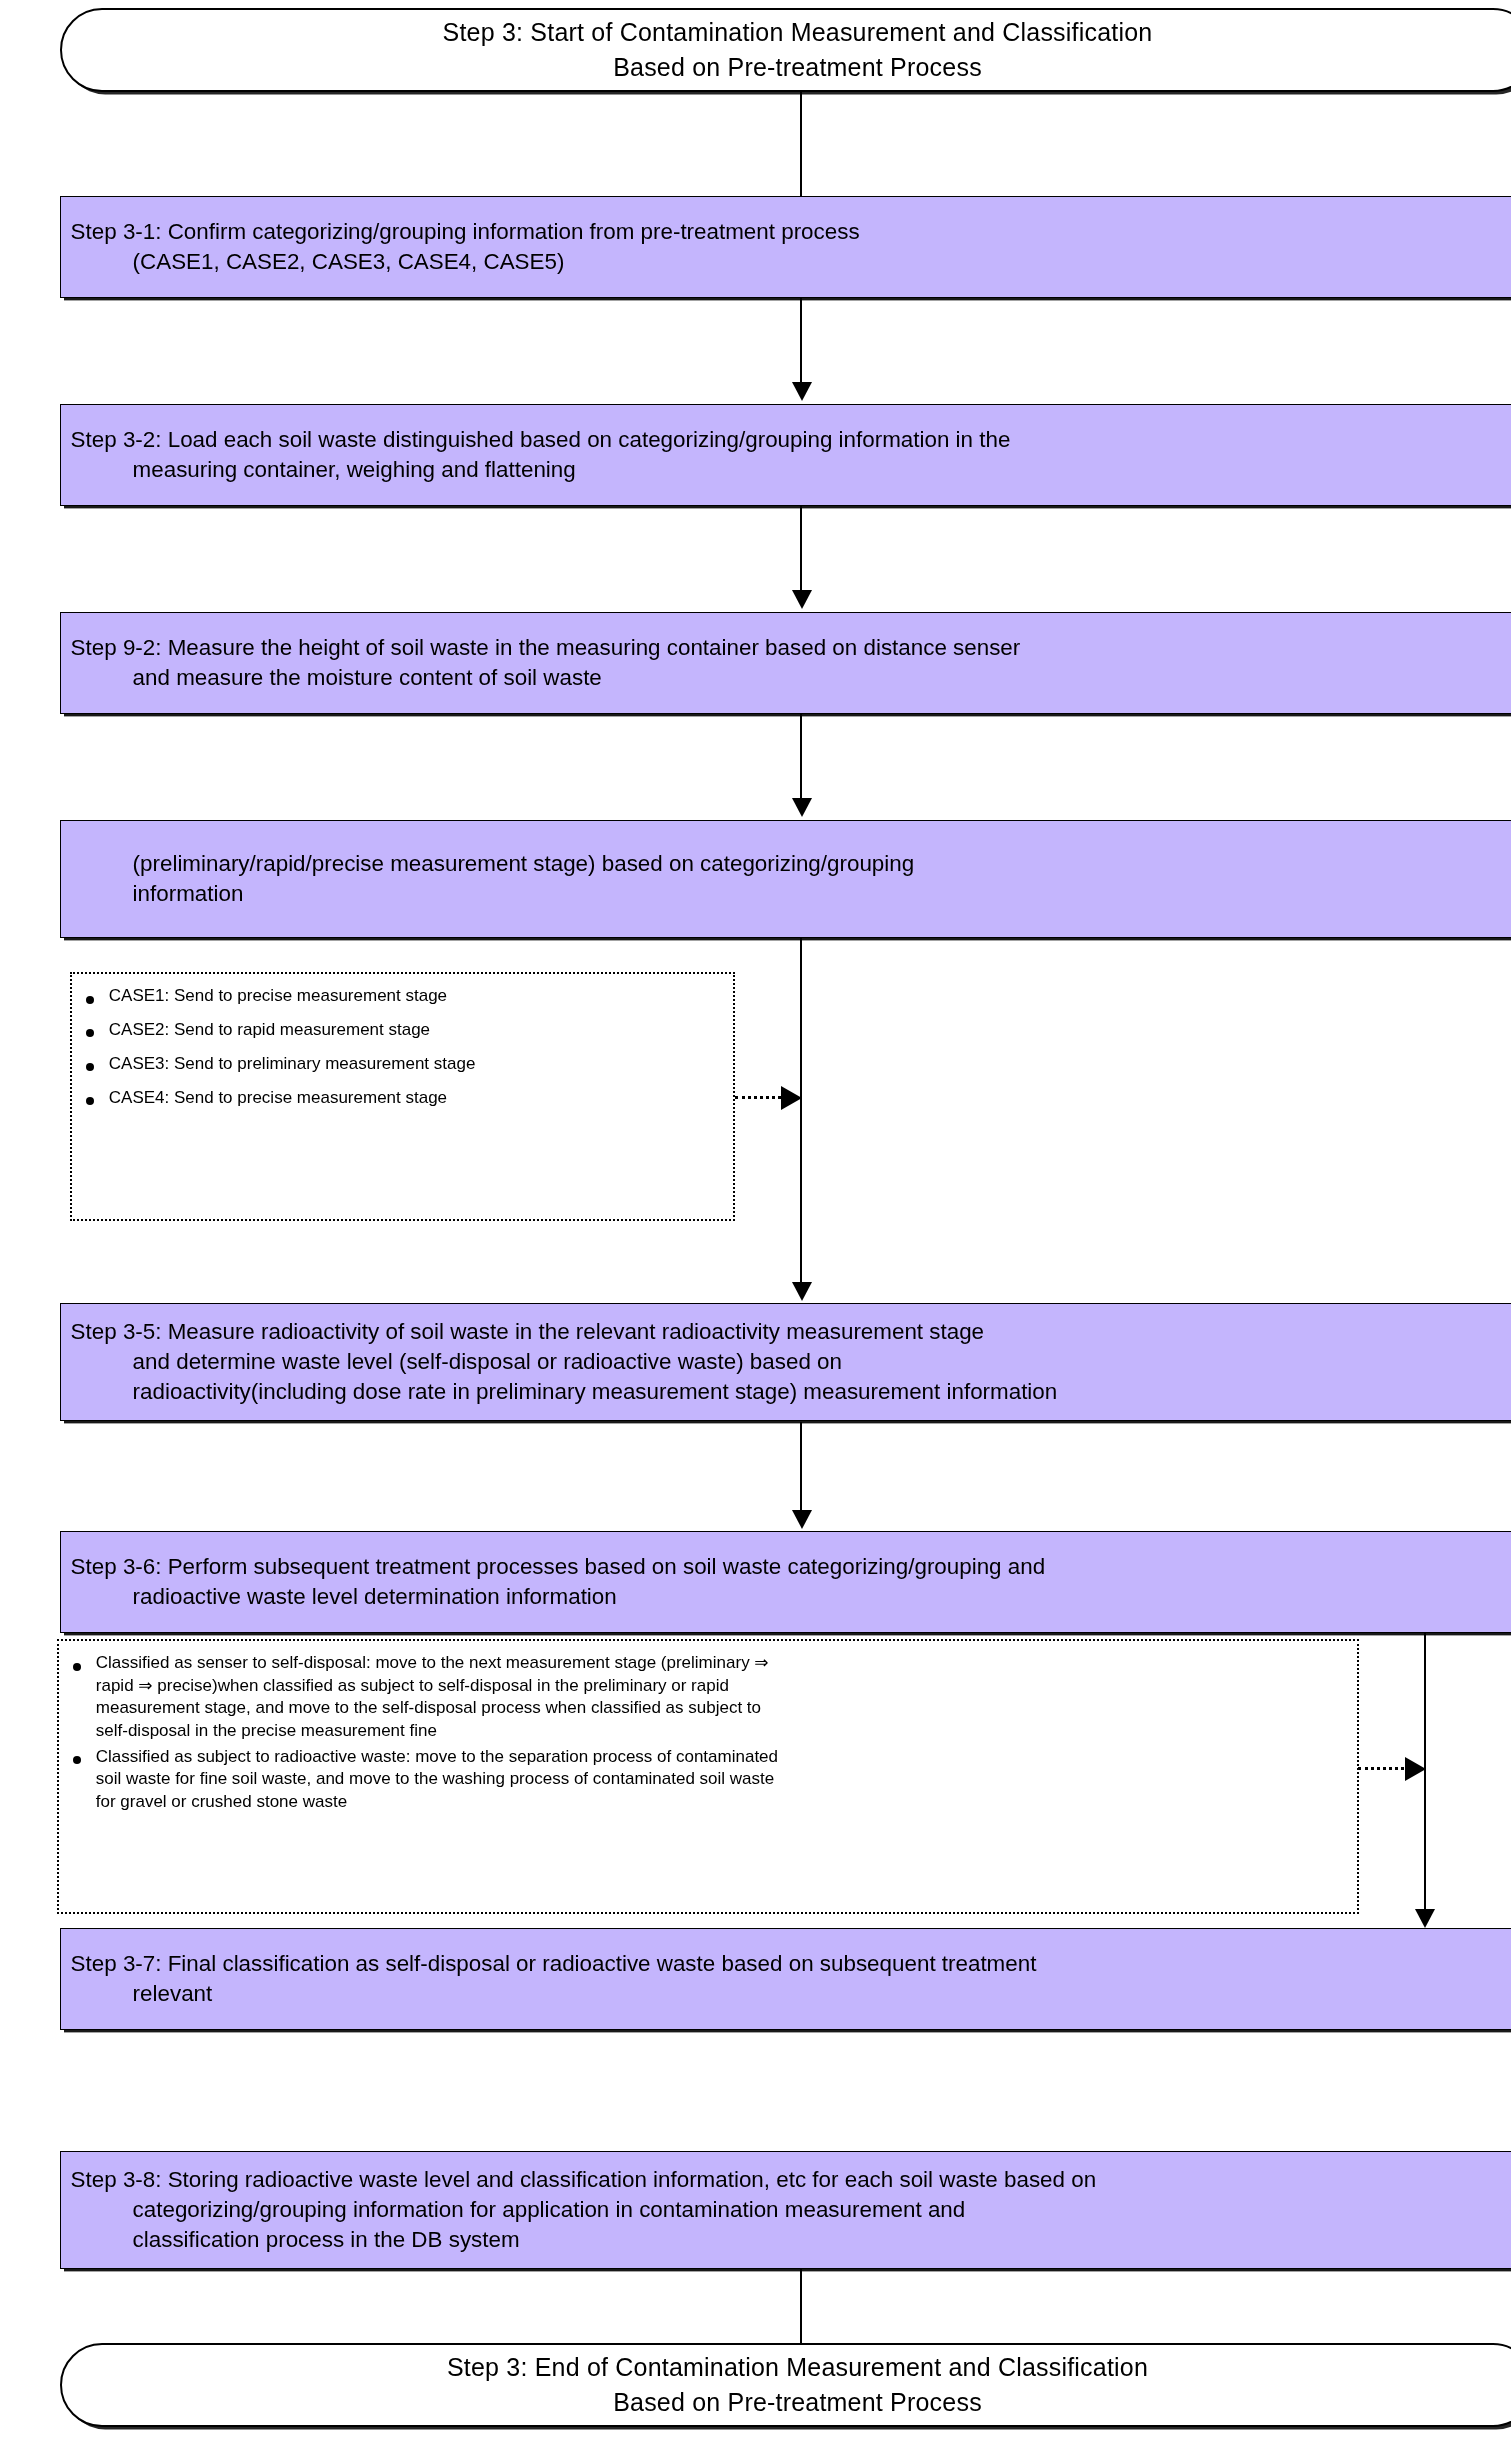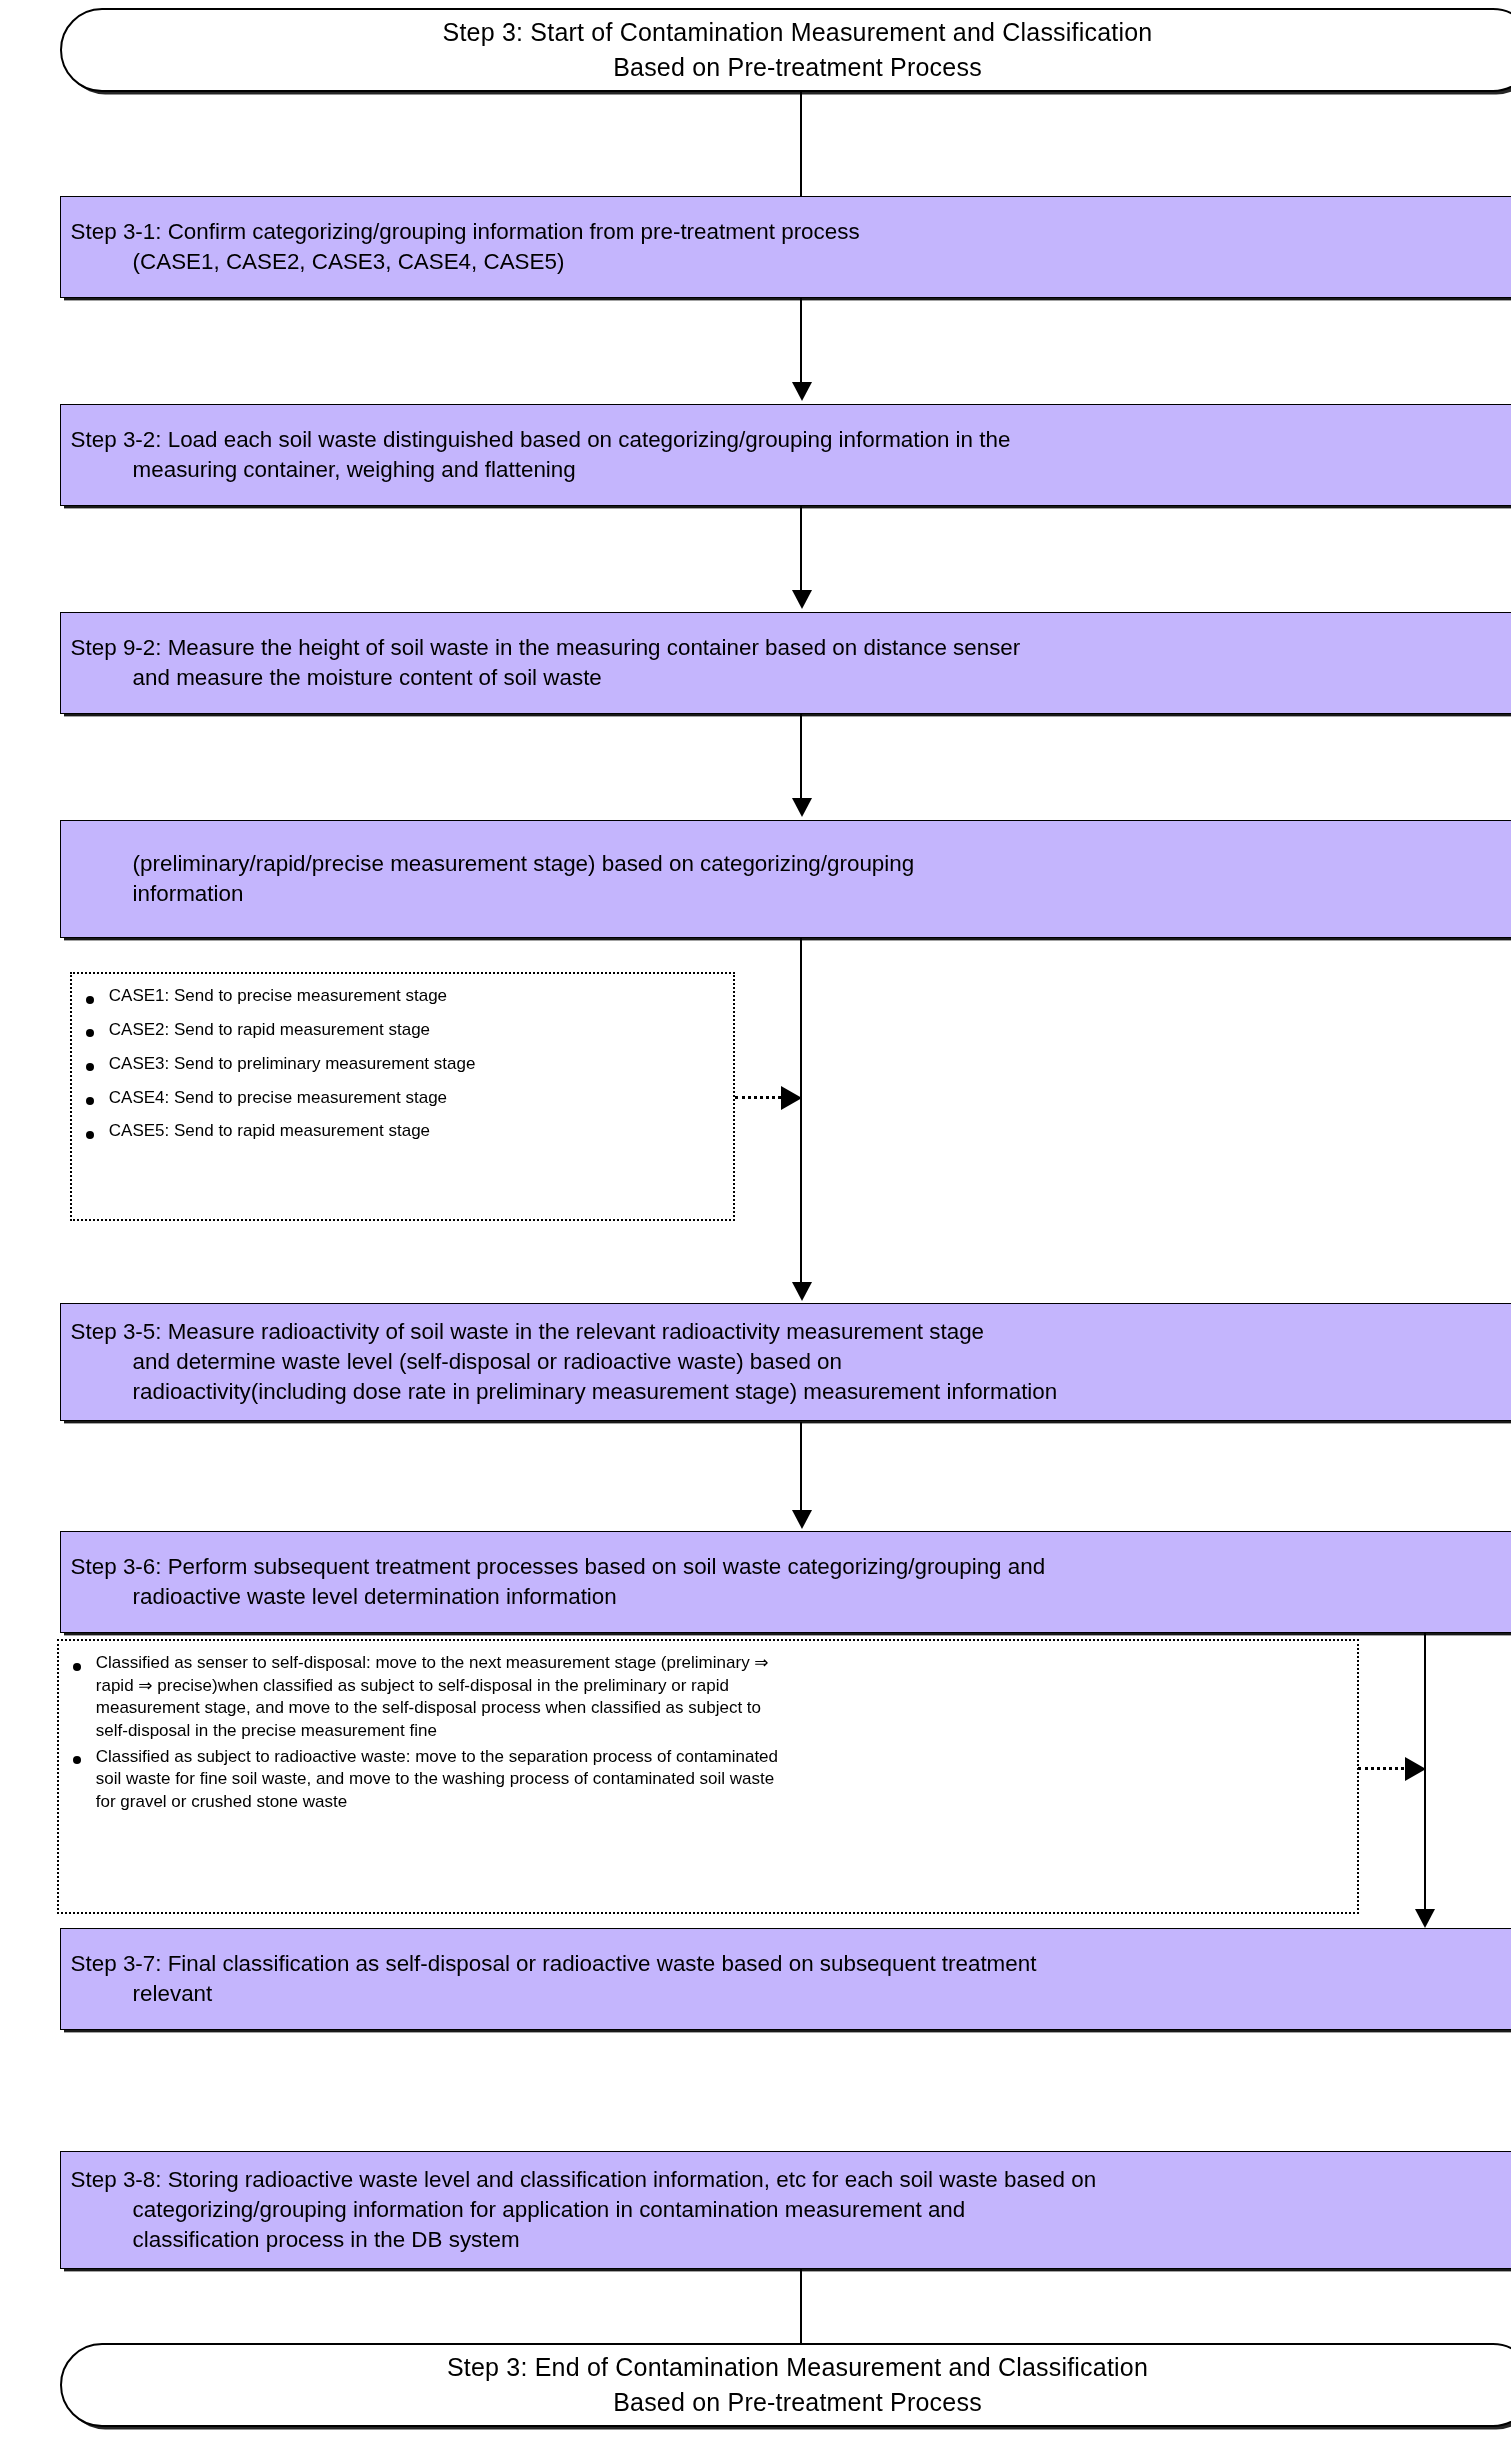--- a/index.html
+++ b/index.html
@@ -187,23 +187,20 @@
       </li>
       <li>
         <span class="nl">CASE2: Send to rapid measurement stage</span>
       </li>
       <li>
         <span class="nl">CASE3: Send to preliminary measurement stage</span>
       </li>
       <li>
         <span class="nl">CASE4: Send to precise measurement stage</span>
       </li>
-      <li>
-        <span class="nl">CASE5: Send to rapid measurement stage</span>
-      </li>
     </ul>
   </div>
 
   <div class="dotline" style="left:699px; top:1096px; width:46px;"></div>
   <div class="arrowhead-right" style="left:745px; top:1086px;"></div>
 
   <div class="procbox" style="left:24px; top:1303px; width:1475px; height:118px;">
     <div class="body">
       <span class="ln">Step 3-5: Measure radioactivity of soil waste in the relevant radioactivity measurement stage</span>
       <span class="ln ind">and determine waste level (self-disposal or radioactive waste) based on</span>

